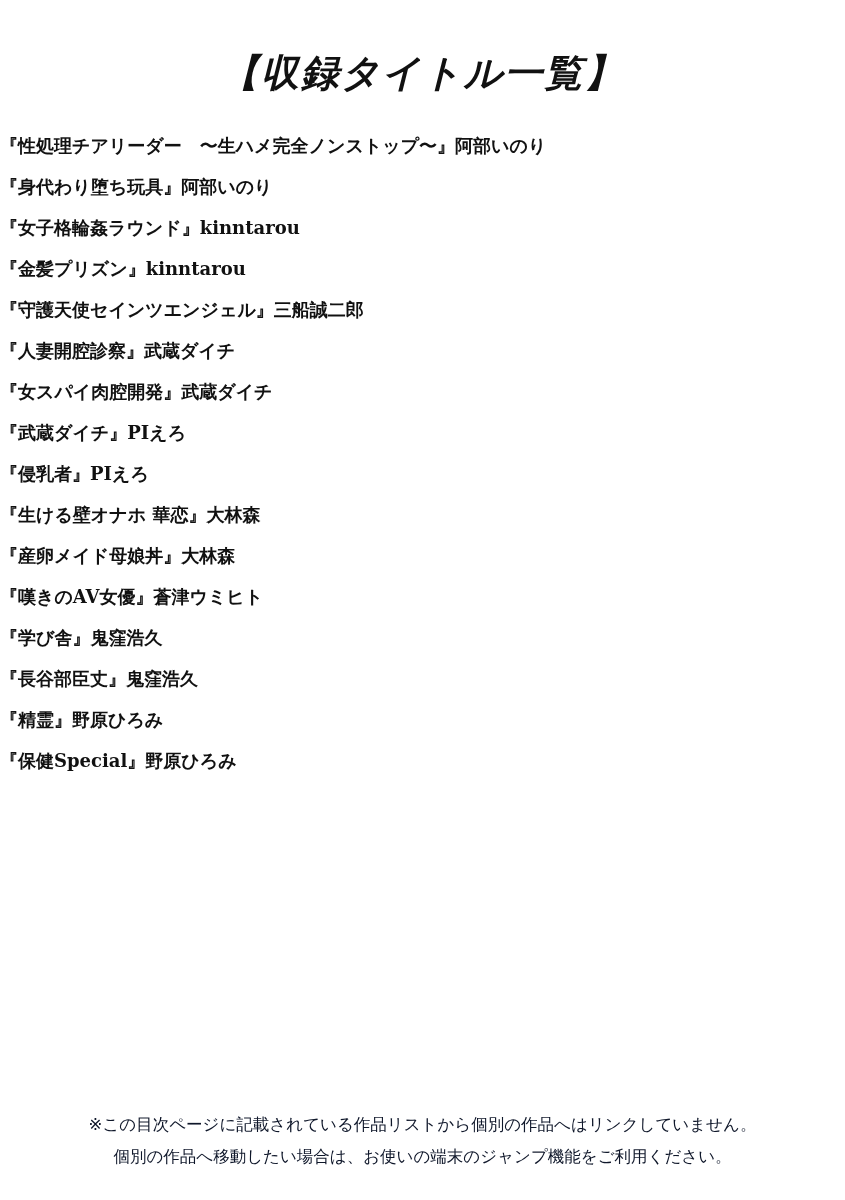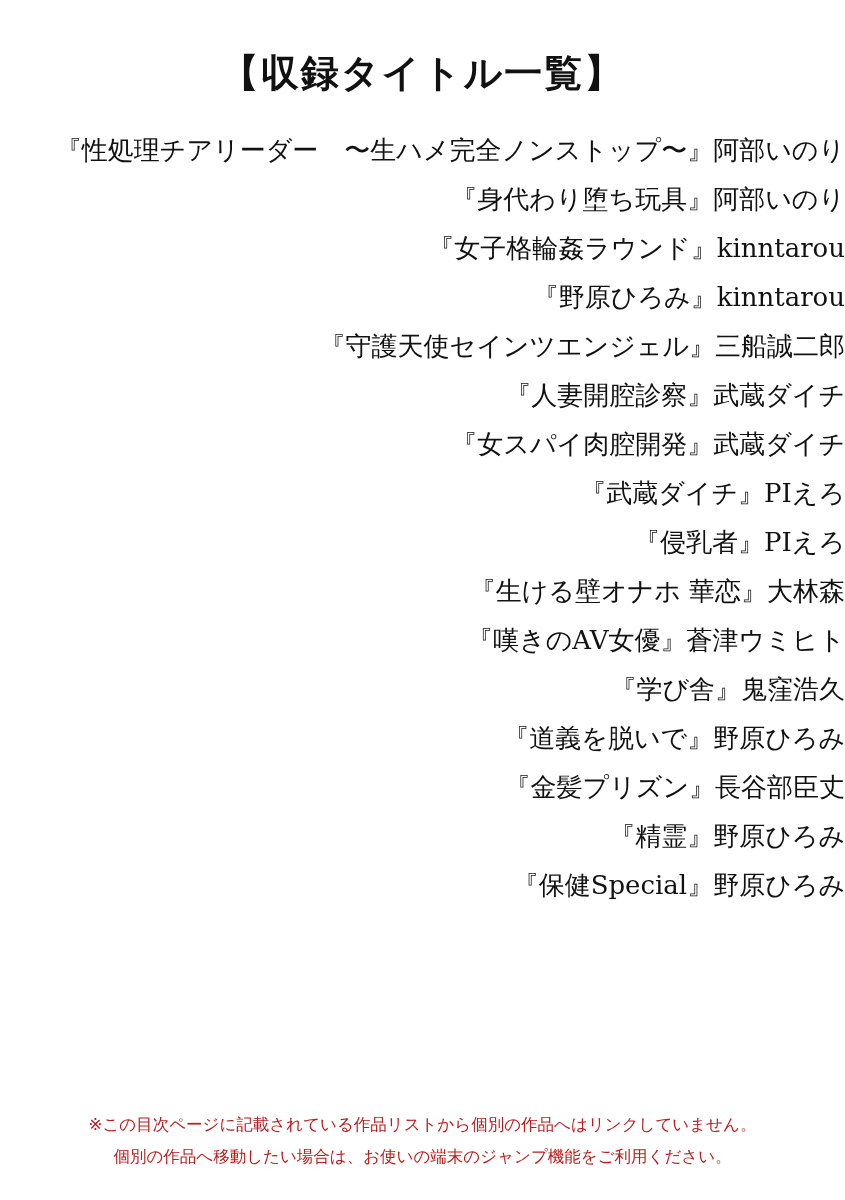--- a/index.html
+++ b/index.html
@@ -24,73 +24,74 @@
     flex-direction: column;
   }
   .page-title {
     text-align: center;
     font-size: 38px;
     font-weight: bold;
     letter-spacing: 2px;
     margin-top: 48px;
     margin-bottom: 26px;
     color: #111;
+    font-style: italic;
   }
   .title-list {
     list-style: none;
     margin: 0;
     padding: 0;
     flex: 0 0 auto;
   }
   .title-list li {
-    text-align: right;
-    font-size: 26px;
-    font-weight: normal;
+    text-align: left;
+    font-size: 18px;
+    font-weight: bold;
     line-height: 1.0;
     padding: 11.5px 0;
     color: #111;
     white-space: nowrap;
   }
   .note {
     position: absolute;
     left: 0;
     right: 0;
     bottom: 28px;
     text-align: center;
     font-family: "DejaVu Sans", "Liberation Sans", sans-serif;
     font-size: 16.5px;
     line-height: 1.9;
-    color: #b91c1c;
+    color: #0f172a;
   }
   .note div {
     white-space: nowrap;
   }
 </style>
 </head>
 <body>
 
 <div class="page">
 
   <h1 class="page-title">【収録タイトル一覧】</h1>
 
   <ul class="title-list">
     <li>『性処理チアリーダー　〜生ハメ完全ノンストップ〜』阿部いのり</li>
     <li>『身代わり堕ち玩具』阿部いのり</li>
     <li>『女子格輪姦ラウンド』kinntarou</li>
-    <li>『野原ひろみ』kinntarou</li>
+    <li>『金髪プリズン』kinntarou</li>
     <li>『守護天使セインツエンジェル』三船誠二郎</li>
     <li>『人妻開腔診察』武蔵ダイチ</li>
     <li>『女スパイ肉腔開発』武蔵ダイチ</li>
     <li>『武蔵ダイチ』PIえろ</li>
     <li>『侵乳者』PIえろ</li>
     <li>『生ける壁オナホ 華恋』大林森</li>
+    <li>『産卵メイド母娘丼』大林森</li>
     <li>『嘆きのAV女優』蒼津ウミヒト</li>
     <li>『学び舎』鬼窪浩久</li>
-    <li>『道義を脱いで』野原ひろみ</li>
-    <li>『金髪プリズン』長谷部臣丈</li>
+    <li>『長谷部臣丈』鬼窪浩久</li>
     <li>『精霊』野原ひろみ</li>
     <li>『保健Special』野原ひろみ</li>
   </ul>
 
   <div class="note">
     <div>※この目次ページに記載されている作品リストから個別の作品へはリンクしていません。</div>
     <div>個別の作品へ移動したい場合は、お使いの端末のジャンプ機能をご利用ください。</div>
   </div>
 
 </div>

